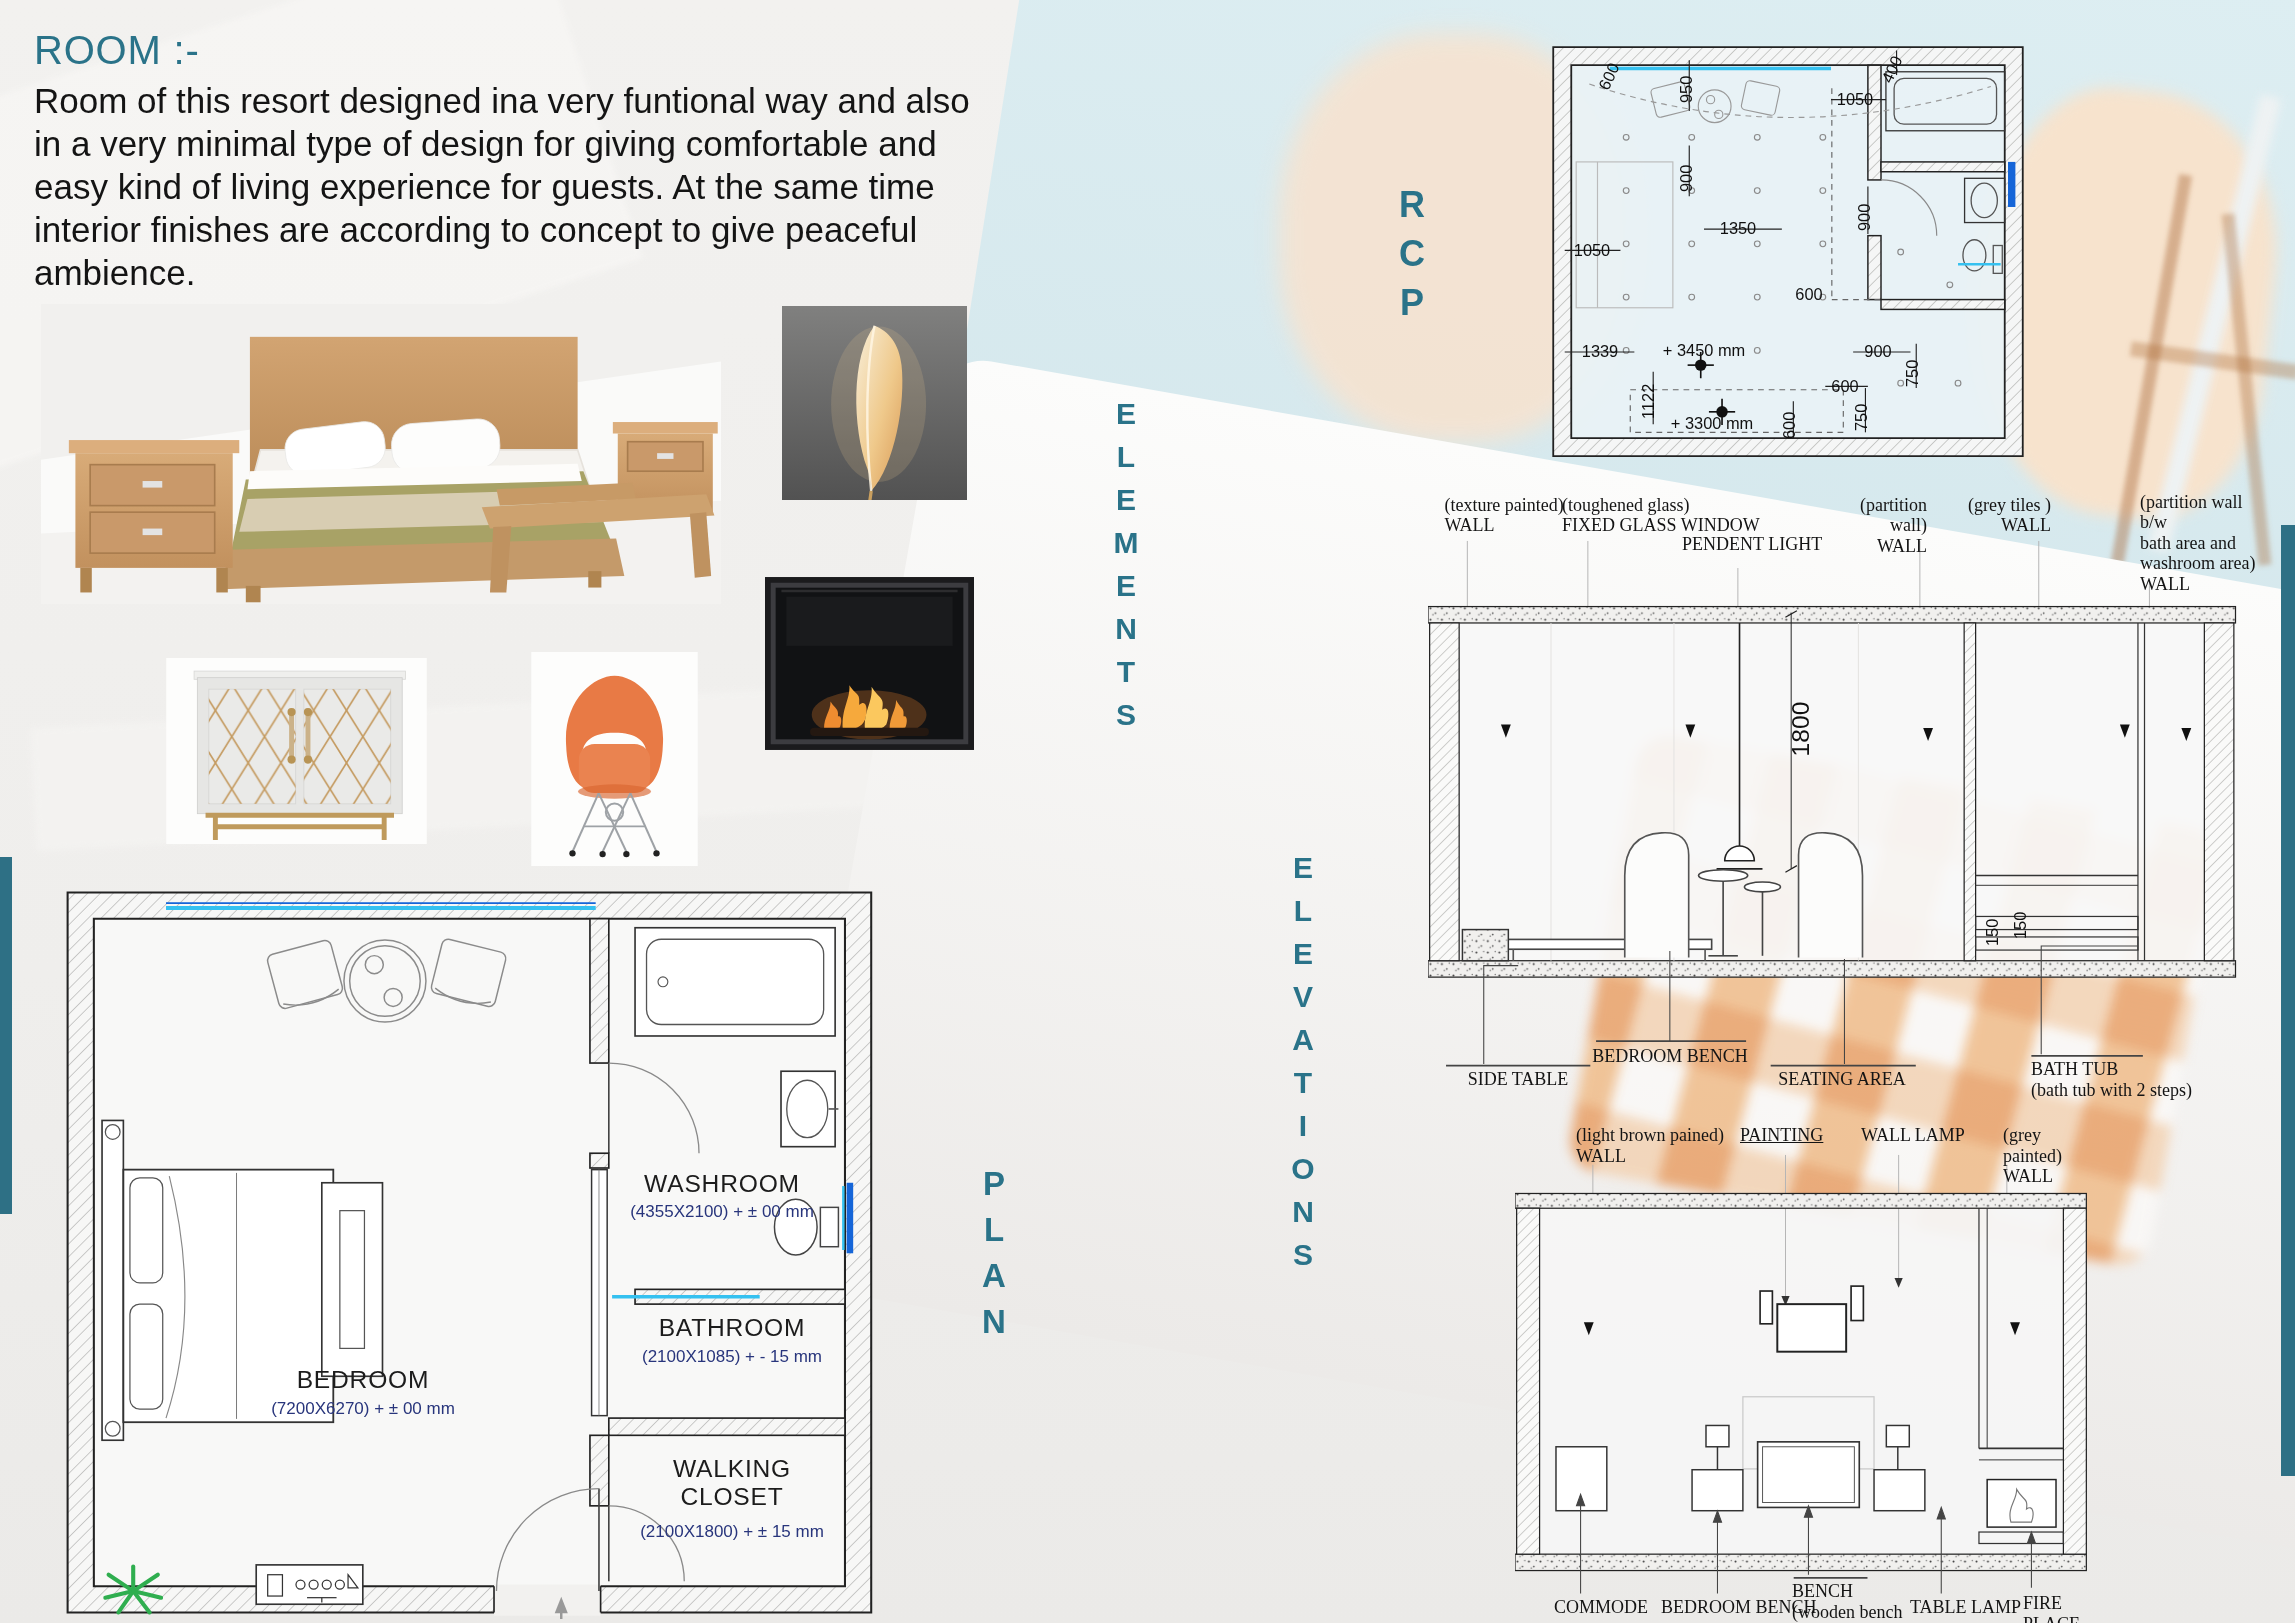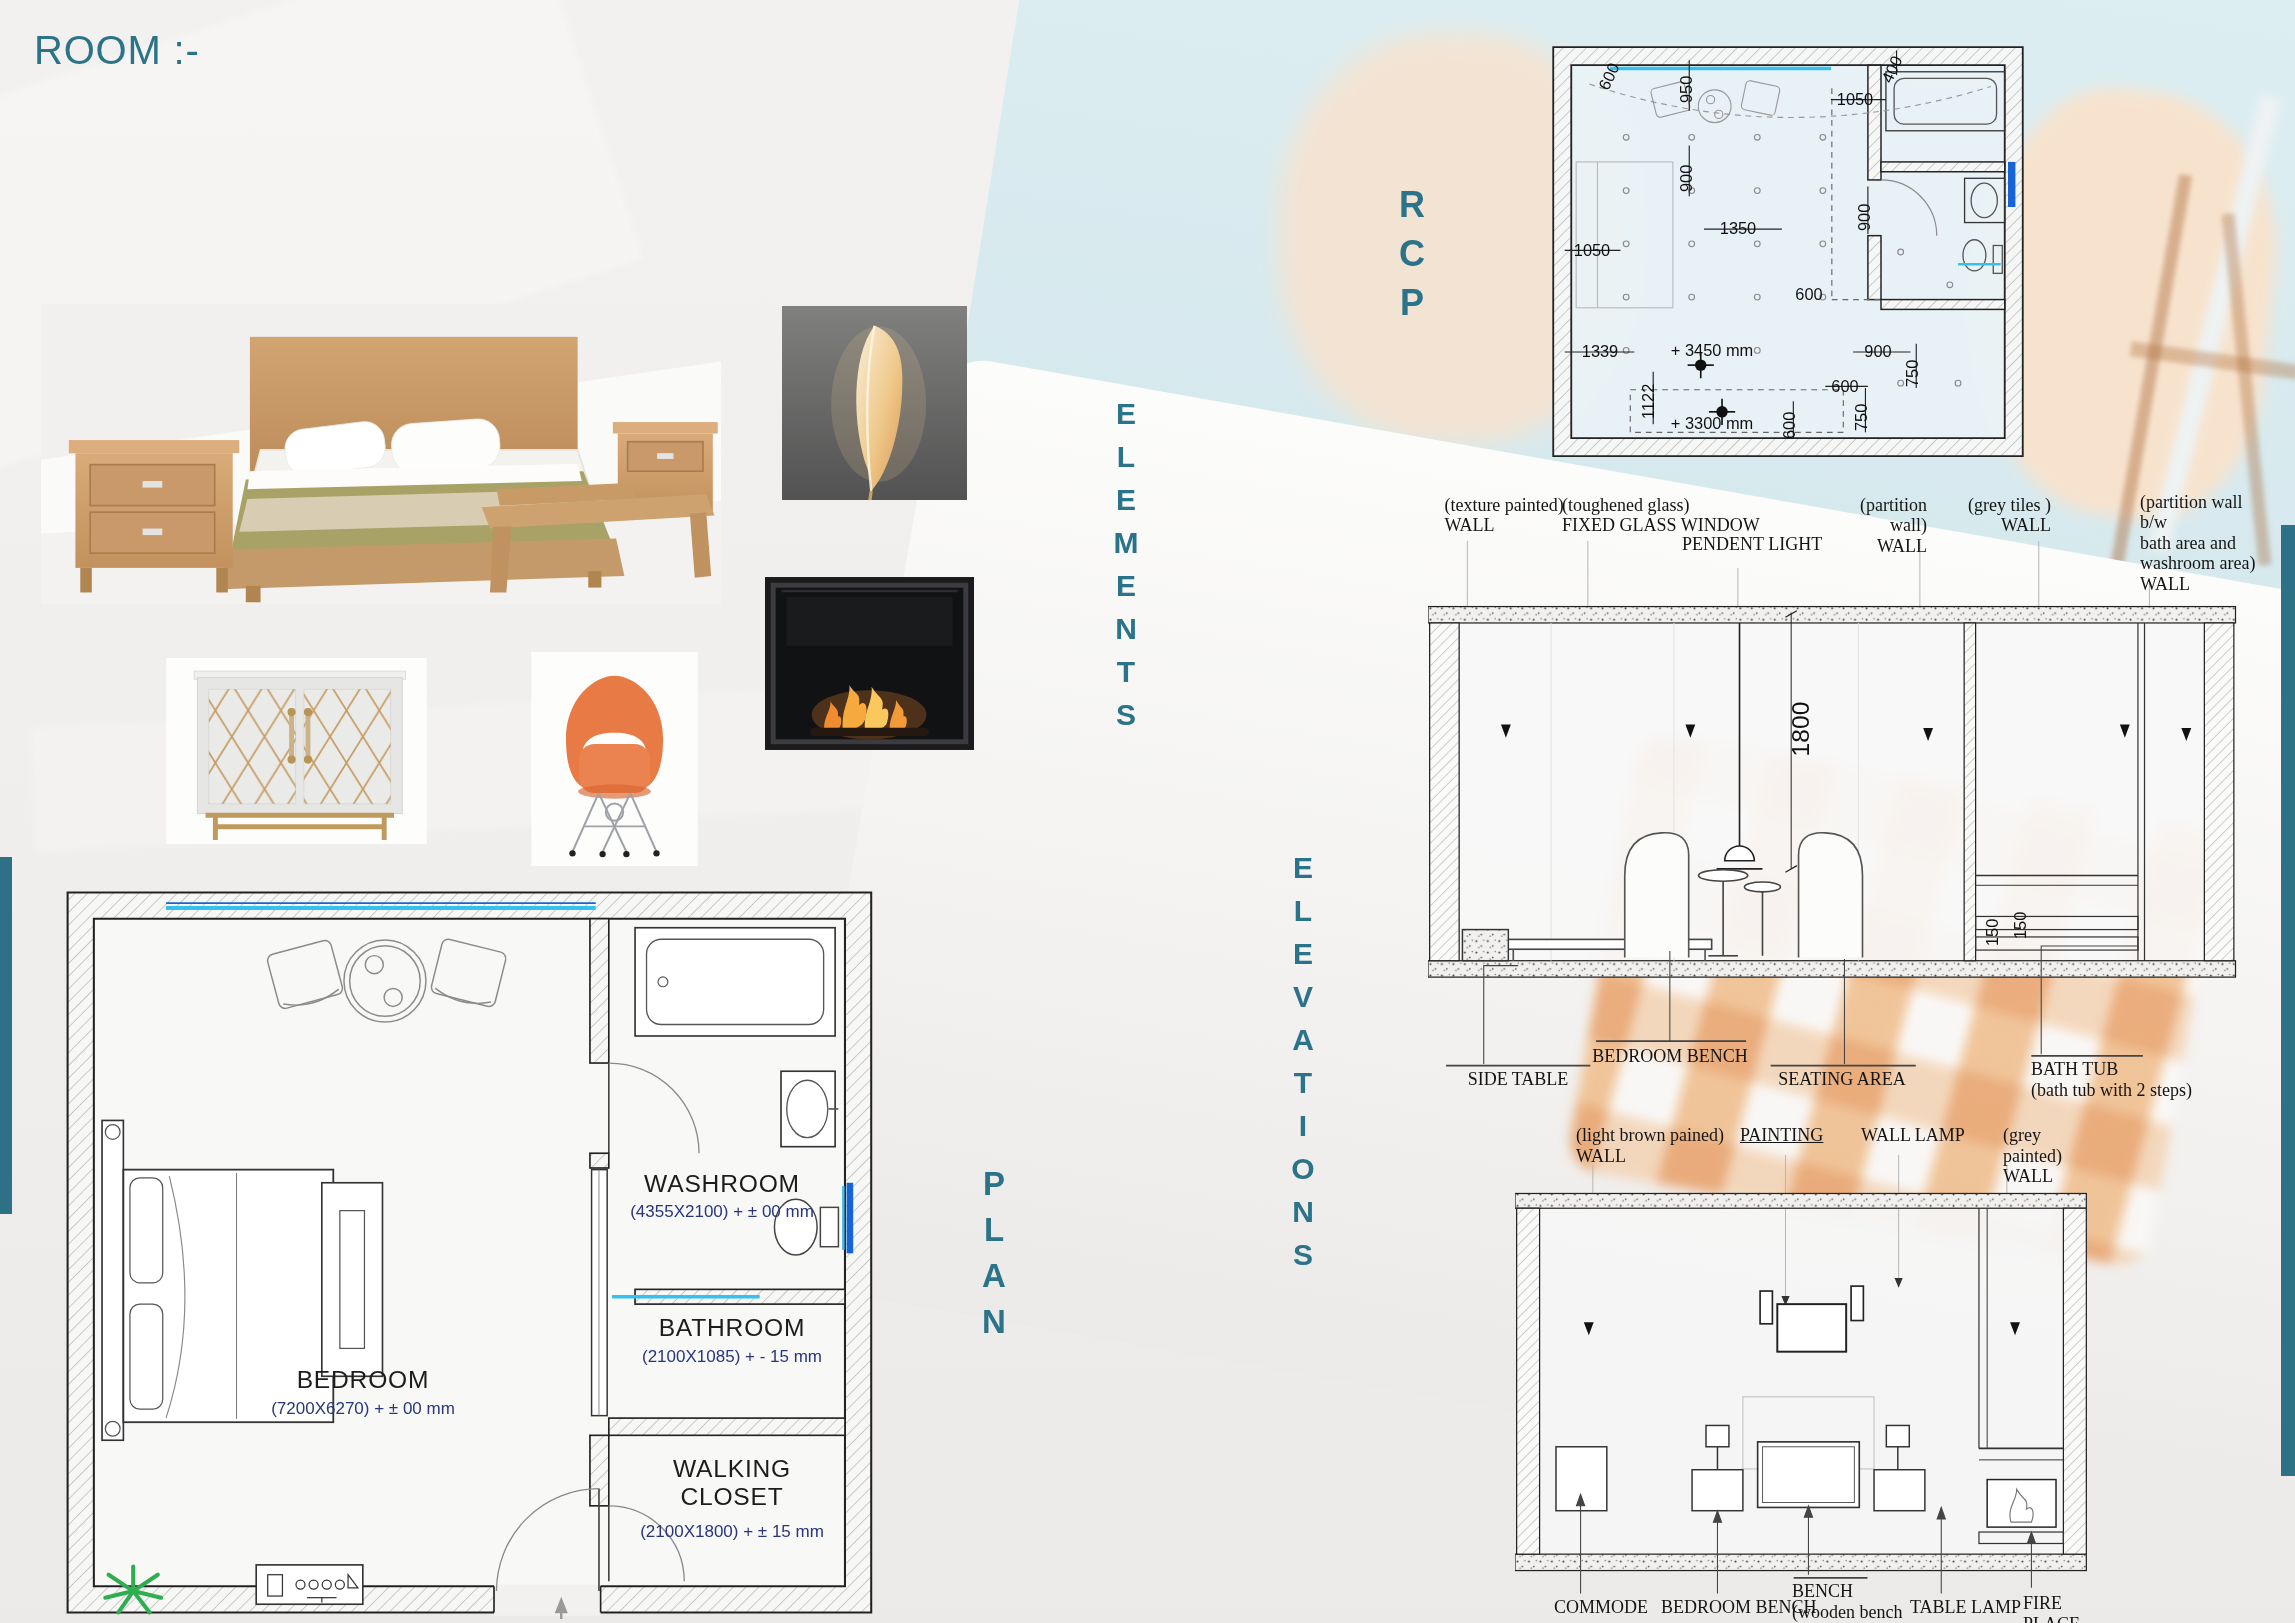--- a/index.html
+++ b/index.html
@@ -63,20 +63,25 @@
   <div class="abs bg-wood1"></div>
   <div class="abs bg-wood2"></div>
   <div class="abs bg-wood3"></div>
   <div class="abs bg-bed"></div>
   <div class="abs bg-blanket"></div>
   <div class="abs strip strip-left"></div>
   <div class="abs strip strip-right"></div>
 
   <div class="abs header">
     <h1>ROOM :-</h1>
+    <p>Room of this resort designed ina very funtional way and also
+in a very minimal  type of  design for giving comfortable and
+easy kind of  living experience  for guests. At  the same time
+interior  finishes  are according  to concept  to give  peaceful
+ambience.</p>
   </div>
 
   <div class="abs drawing" style="left:41px;top:304px;width:680px;height:300px;">
     <svg width="680" height="300" viewBox="0 0 830 366">
       <defs>
         <linearGradient id="wood1" x1="0" y1="0" x2="0" y2="1">
           <stop offset="0" stop-color="#d2a472"></stop>
             <stop offset="1" stop-color="#b98a57"></stop>
         </linearGradient>
         <linearGradient id="wood2" x1="0" y1="0" x2="0" y2="1">
@@ -420,21 +425,21 @@
   <div class="ann dim" style="left: 61px; top: 28px; transform: translateX(-50%) rotate(-65deg);">600</div>
       <div class="ann dim" style="left: 138px; top: 41px; transform: translateX(-50%) rotate(-90deg);">950</div>
       <div class="ann dim" style="left: 344px; top: 21px; transform: translateX(-50%) rotate(-65deg);">400</div>
       <div class="ann dim" style="left: 307px; top: 51px; transform: translateX(-50%);">1050</div>
       <div class="ann dim" style="left: 138px; top: 130px; transform: translateX(-50%) rotate(-90deg);">900</div>
       <div class="ann dim" style="left: 190px; top: 180px; transform: translateX(-50%);">1350</div>
       <div class="ann dim" style="left: 44px; top: 202px; transform: translateX(-50%);">1050</div>
       <div class="ann dim" style="left: 316px; top: 169px; transform: translateX(-50%) rotate(-90deg);">900</div>
       <div class="ann dim" style="left: 261px; top: 246px; transform: translateX(-50%);">600</div>
       <div class="ann dim" style="left: 52px; top: 303px; transform: translateX(-50%);">1339</div>
-      <div class="ann dim" style="left: 164px; top: 302px; transform: translateX(-50%);">+ 3450 mm</div>
+      <div class="ann dim" style="left: 156px; top: 302px; transform: translateX(-50%);">+ 3450 mm</div>
       <div class="ann dim" style="left: 330px; top: 303px; transform: translateX(-50%);">900</div>
       <div class="ann dim" style="left: 364px; top: 325px; transform: translateX(-50%) rotate(-90deg);">750</div>
       <div class="ann dim" style="left: 297px; top: 338px; transform: translateX(-50%);">600</div>
       <div class="ann dim" style="left: 100px; top: 353px; transform: translateX(-50%) rotate(-90deg);">1122</div>
       <div class="ann dim" style="left: 164px; top: 375px; transform: translateX(-50%);">+ 3300 mm</div>
       <div class="ann dim" style="left: 241px; top: 377px; transform: translateX(-50%) rotate(-90deg);">600</div>
       <div class="ann dim" style="left: 313px; top: 369px; transform: translateX(-50%) rotate(-90deg);">750</div>
     </div>
 
   <div class="abs drawing" style="left:1428px;top:490px;width:828px;height:625px;">

